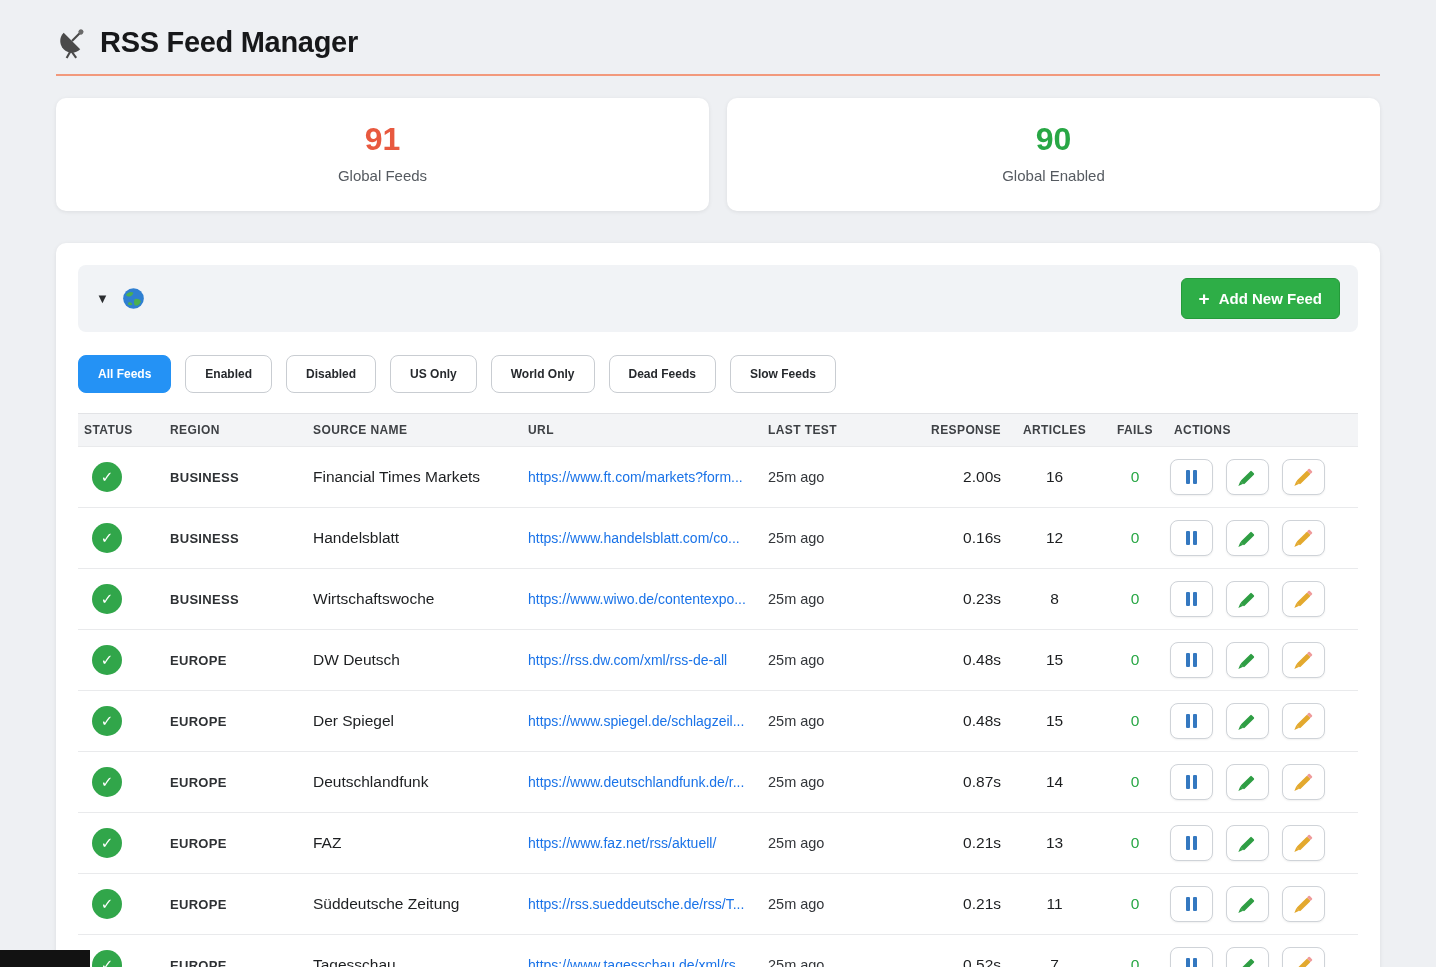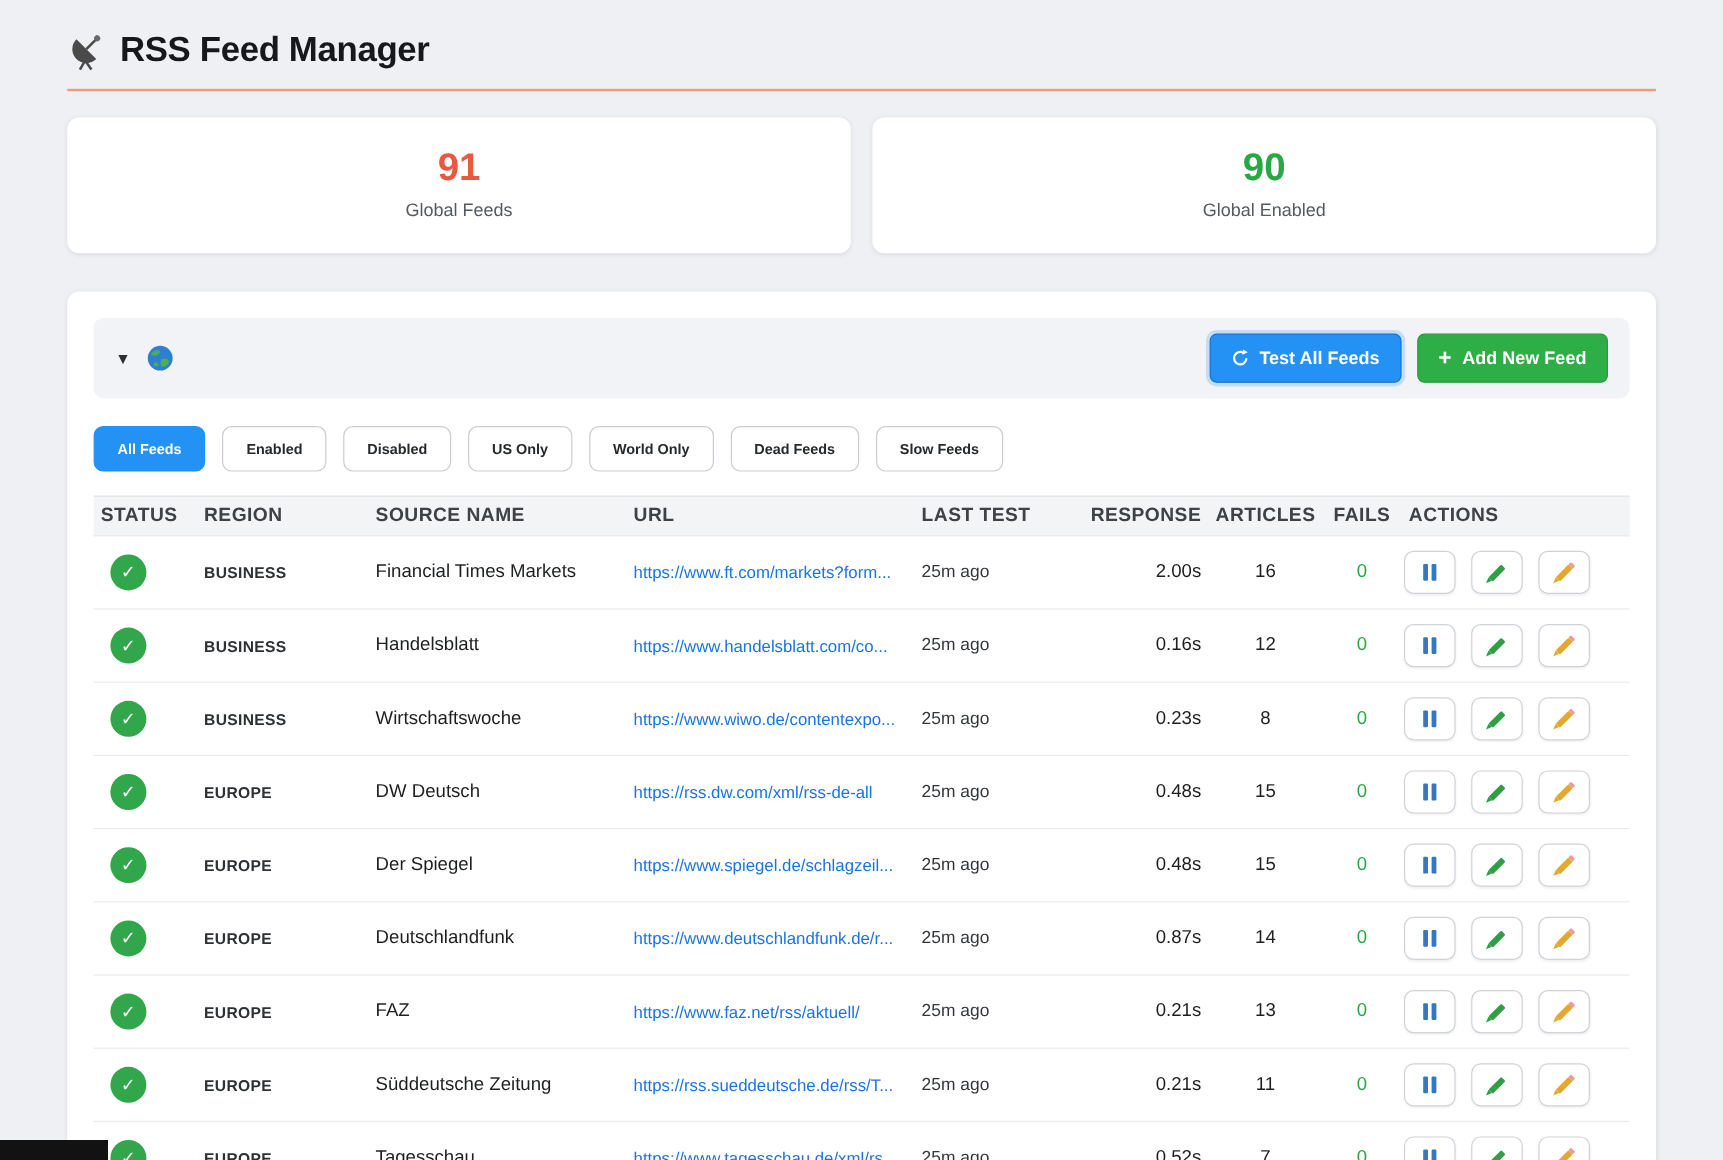--- a/index.html
+++ b/index.html
@@ -35,21 +35,21 @@
   .plus { font-size:19px; font-weight:700; line-height:1; }
 
   
   .filters { display:flex; gap:14px; margin:23px 0 20px; }
   .fbtn { background:#fff; border:1px solid #c9cdd2; border-radius:8px; padding:11px 19px; font-size:12px; font-weight:700; color:#26292d; cursor:pointer; font-family:inherit; }
   .fbtn.active { background:#2492f5; border-color:#2492f5; color:#fff; }
 
   
   .trow { display:grid; grid-template-columns:86px 143px 215px 240px 140px 105px 95px 66px 1fr; align-items:center; border-bottom:1px solid #e9eaec; min-height:61px; }
   .thead { background:#f3f4f6; border-top:1px solid #e2e3e6; min-height:34px; }
-  .th { font-size:16px; font-weight:700; color:#3e4145; letter-spacing:.4px; padding:0 6px; }
+  .th { font-size:12px; font-weight:700; color:#3e4145; letter-spacing:.4px; padding:0 6px; }
   .th.c5 { text-align:right; }
   .th.c6, .th.c7 { text-align:center; }
   .td { padding:0 6px; font-size:15.5px; color:#1d1f21; }
   .c-region { font-size:13px; font-weight:700; color:#2e3134; letter-spacing:.3px; }
   .c-url a { color:#1a73e8; font-size:14px; text-decoration:none; display:block; white-space:nowrap; overflow:hidden; text-overflow:ellipsis; }
   .c-last { font-size:14.5px; color:#33363a; }
   .c-resp { text-align:right; }
   .c-art { text-align:center; }
   .c-fail { text-align:center; color:#28a745; }
   .okbadge { width:30px; height:30px; border-radius:50%; background:#31a64a; color:#fff; display:flex; align-items:center; justify-content:center; font-size:15px; font-weight:700; margin-left:8px; }
@@ -102,29 +102,20 @@
       <span class="caret">▼</span>
       <span style="display:flex">
         <svg width="23" height="23" viewBox="0 0 20 20">
           <circle cx="10" cy="10" r="9" fill="#2f7fd1"></circle>
           <path d="M3.5 6.5 q3 -3.5 6.5 -1.5 q-1 3.5 -4.5 3.2 q-2.2 -0.2 -2 -1.7z" fill="#4caf50"></path>
           <path d="M11 10.5 q4.5 -1 5.5 2 q-2 4.5 -5.5 3.5 q-1.5 -2.5 0 -5.5z" fill="#4caf50"></path>
           <path d="M6 13 q2.5 0 3 2.5 q-2.5 1 -4 -0.5z" fill="#4caf50"></path>
         </svg>
       </span>
       <div class="head-actions">
-        <button class="btn blue">
-          <span style="display:flex">
-            <svg width="15" height="15" viewBox="0 0 16 16">
-              <path d="M13.5 8 a5.5 5.5 0 1 1 -2.2 -4.4" fill="none" stroke="#ffffff" stroke-width="2"></path>
-              <path d="M10.5 0.2 l4.2 2.6 -4.6 2.2 z" fill="#ffffff"></path>
-            </svg>
-          </span>
-          <span>Test All Feeds</span>
-        </button>
         <button class="btn green">
           <span class="plus">+</span>
           <span>Add New Feed</span>
         </button>
       </div>
     </div>
 
     <div class="filters">
         <button class="fbtn active">All Feeds</button>
         <button class="fbtn">Enabled</button>

